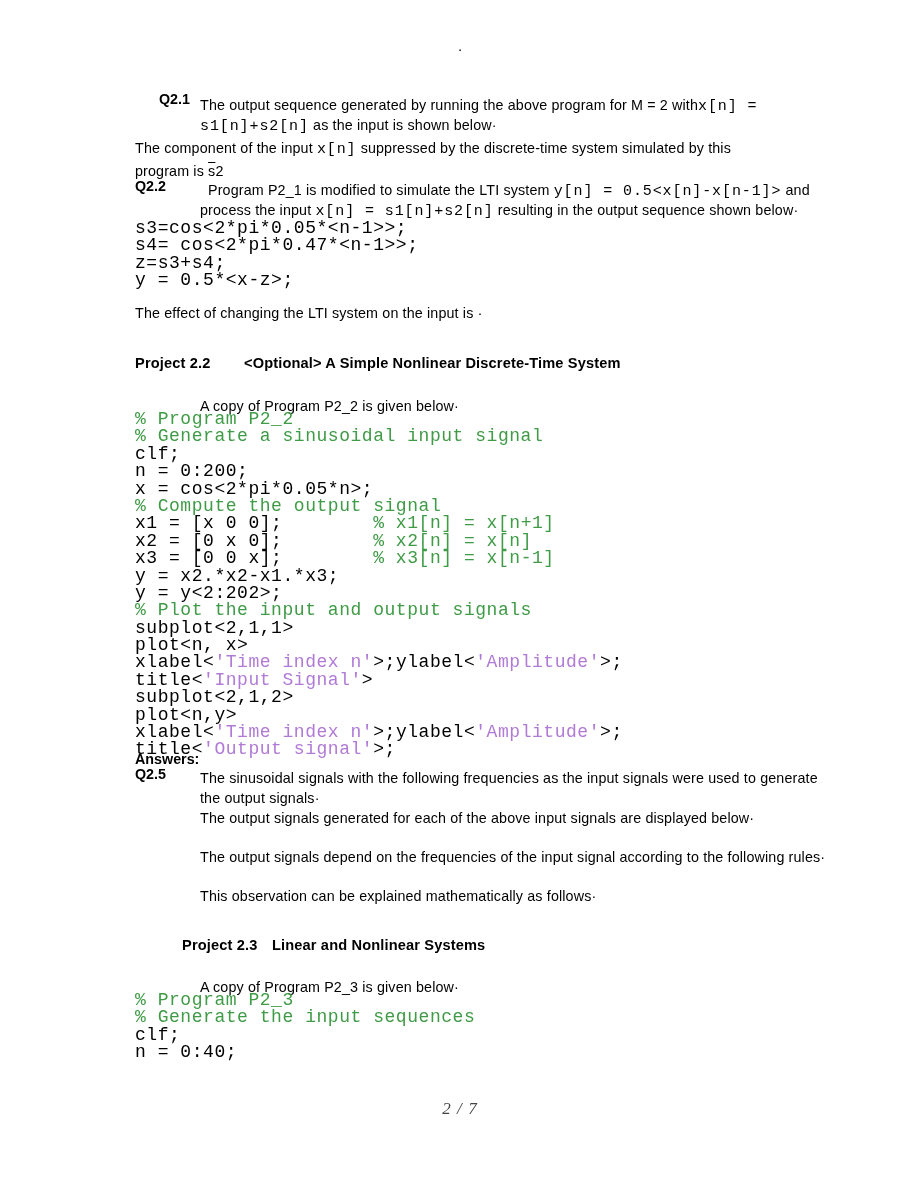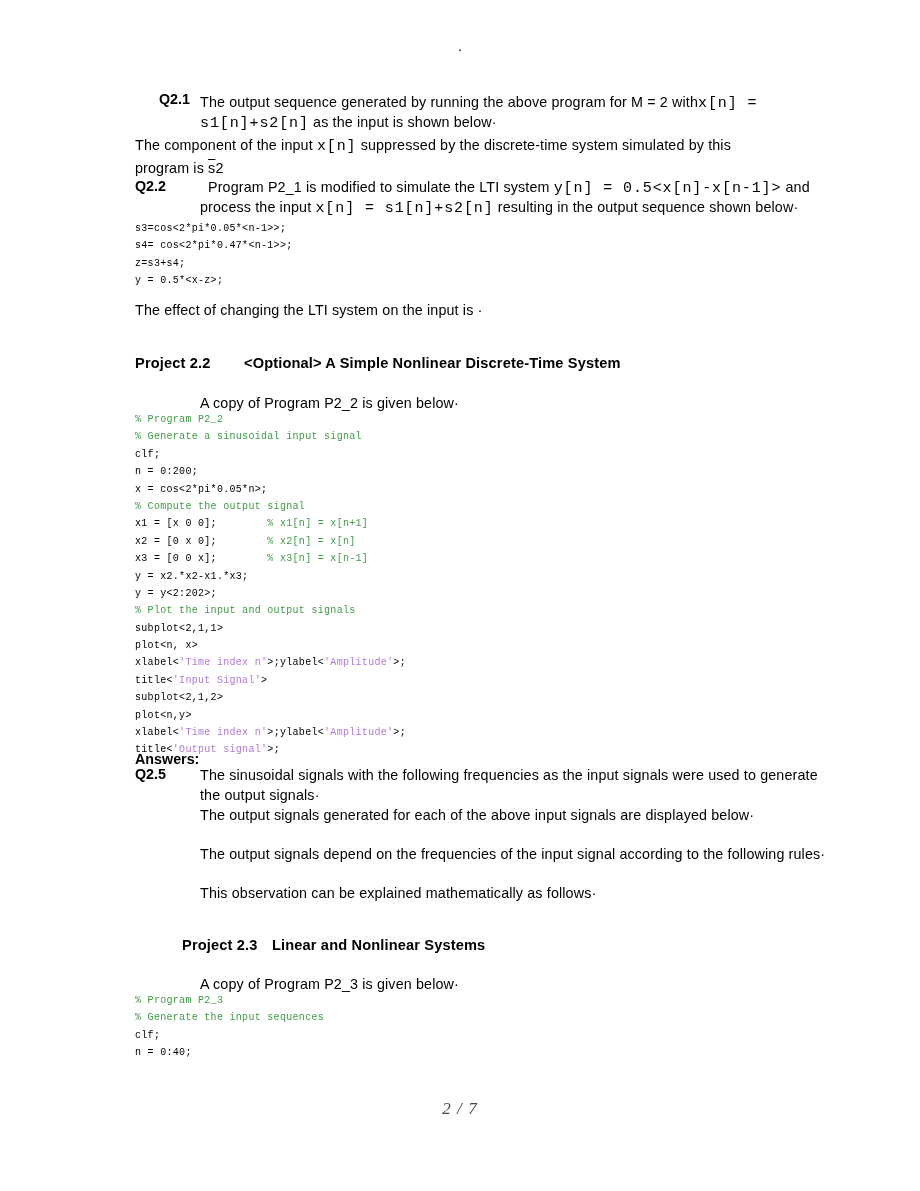--- a/index.html
+++ b/index.html
@@ -30,21 +30,21 @@
     text-align: center;
     font-size: 15px;
     line-height: 15px;
     color: #000;
   }
 
   
   .body-txt {
     font-family: "Liberation Sans", sans-serif;
     font-size: 14.3px;
-    line-height: 18px;
+    line-height: 24px;
     color: #000;
     letter-spacing: 0.01em;
   }
   .qlabel {
     font-weight: bold;
     font-size: 14.3px;
     font-family: "Liberation Sans", sans-serif;
   }
 
   
@@ -109,21 +109,21 @@
     font-family: "Liberation Serif", serif;
     font-style: italic;
     font-size: 17px;
     color: #444;
     letter-spacing: 0.06em;
   }
 
   
   .code-block {
     font-family: "Liberation Mono", "DejaVu Sans Mono", monospace;
-    font-size: 10px;
+    font-size: 18px;
     line-height: 17.4px;
     letter-spacing: 0.03em;
     white-space: pre;
     color: #000;
   }
   .code-line { white-space: pre; display: block; height: 17.4px; }
   .c-comment { color: #3f9b46; }
   .c-string  { color: #b07ad6; }
   .c-plain   { color: #000000; }
 

